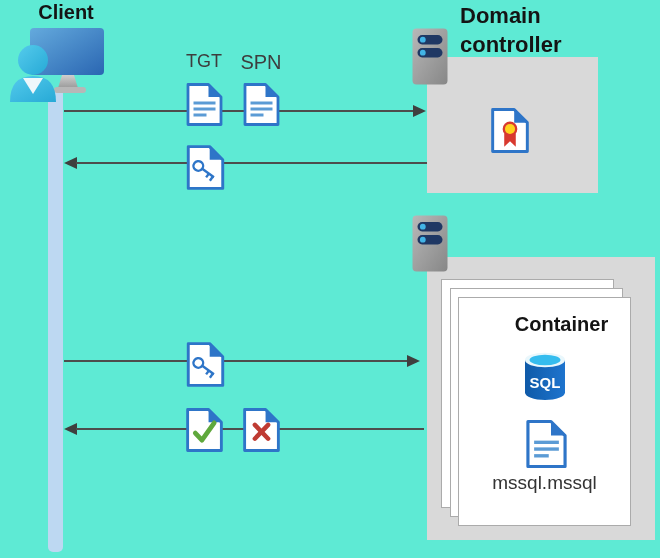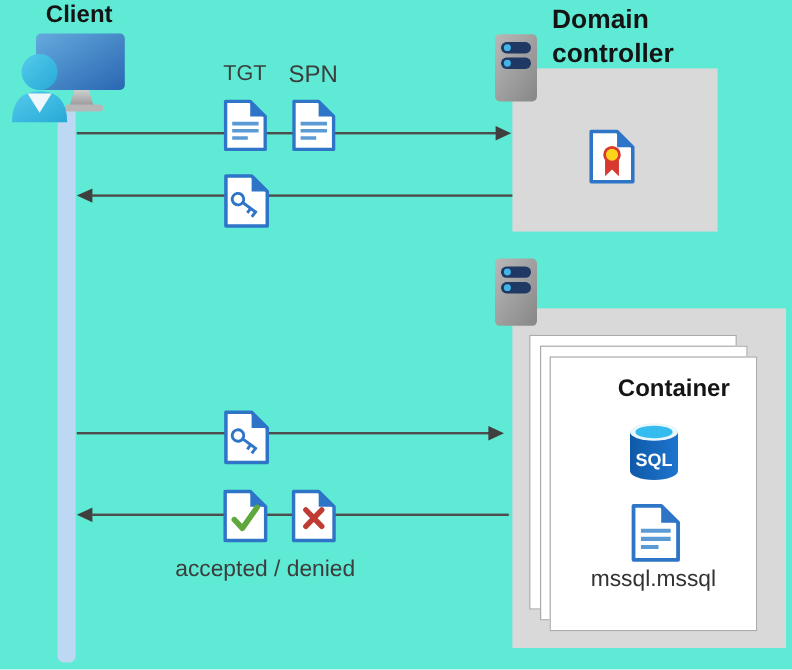--- a/index.html
+++ b/index.html
@@ -120,21 +120,20 @@
 
   <svg class="abs doc" style="left:241px;top:407px;" width="41" height="46" viewBox="0 0 40 45">
     <path d="M3.5 2.5 H24 L36.5 15 V42.5 H3.5 Z" fill="#fff" stroke="#2e75c8" stroke-width="2.8" stroke-linejoin="round"></path>
     <path d="M24 2.5 V15 H36.5 Z" fill="#2e75c8"></path>
     <g stroke="#bf3b33" stroke-width="4.4" stroke-linecap="round">
       <line x1="13.5" y1="17.5" x2="26.5" y2="31"></line>
       <line x1="26.5" y1="17.5" x2="13.5" y2="31"></line>
     </g>
   </svg>
 
-  <div class="abs lbl" style="left:146px;top:464px;width:170px;font-size:19px;">accepted / denied</div>
 
   <div class="abs graybox" style="left:427px;top:57px;width:171px;height:136px;"></div>
 
   <svg class="abs" style="left:412px;top:28px;z-index:2;" width="36" height="57" viewBox="0 0 36 57">
     <defs>
       <linearGradient id="srv1" x1="0" y1="0" x2="1" y2="1">
         <stop offset="0" stop-color="#b8b8b8"></stop>
           <stop offset="1" stop-color="#878787"></stop>
       </linearGradient>
     </defs>

